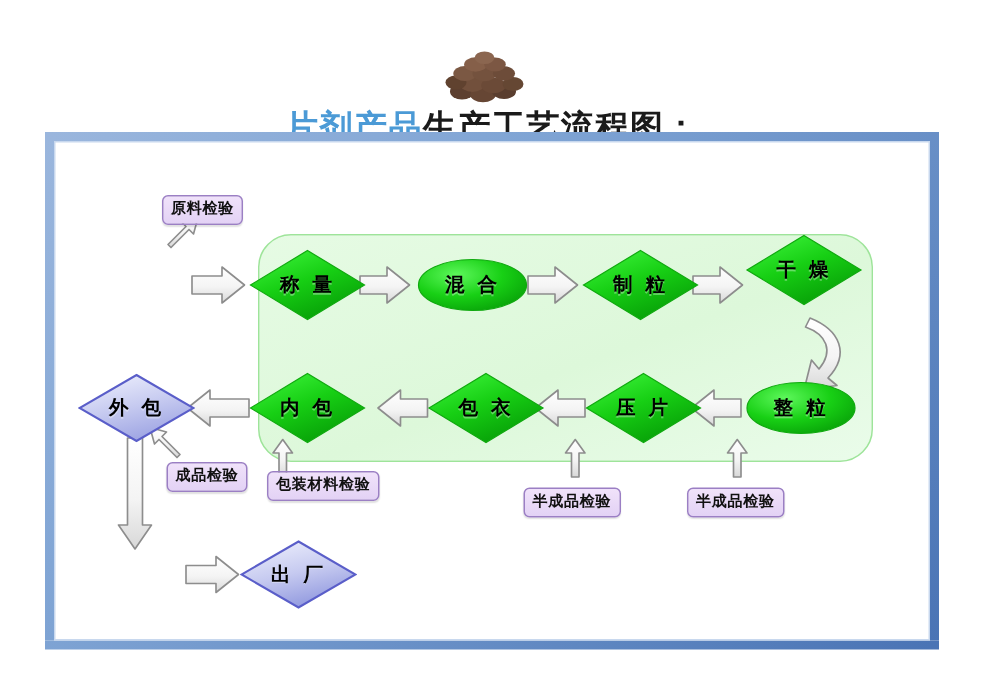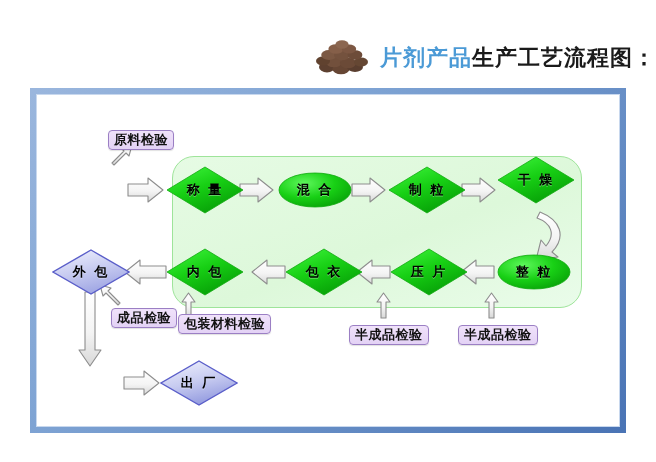--- a/index.html
+++ b/index.html
@@ -8,21 +8,21 @@
     background:#ffffff;
     font-family:"DejaVu Sans","Liberation Sans",sans-serif;
     overflow:hidden;
     position:relative;
   }
   #root{position:absolute;inset:0;}
 
   
   .title-bar{
     position:absolute;left:0;top:34px;width:656px;height:48px;
-    display:flex;align-items:center;justify-content:flex-end;
+    display:flex;align-items:center;justify-content:space-between;flex-direction:column;
   }
   .tablet-pile{position:relative;width:58px;height:36px;margin-right:8px;}
   .tablet-pile svg{display:block;}
   .title-text{
     font-size:22px;font-weight:bold;letter-spacing:1px;white-space:nowrap;
     font-family:"DejaVu Sans","Liberation Sans",sans-serif;
   }
   .t-blue{color:#4b9ad6;}
   .t-black{color:#1a1a1a;}
 
@@ -56,21 +56,21 @@
   }
   .node svg{position:absolute;left:0;top:0;}
 
   
   .tag{
     position:absolute;
     background:linear-gradient(180deg,#f0e2fa 0%,#e3d2f5 100%);
     border:1px solid #9b7fc4;
     border-radius:4px;
     padding:2px 5px;
-    font-size:13px;font-weight:bold;color:#111;
+    font-size:10px;font-weight:bold;color:#111;
     letter-spacing:.5px;white-space:nowrap;
     line-height:14px;
     box-shadow:0 1px 1px rgba(0,0,0,.12);
   }
 
   
   .arrows{position:absolute;left:0;top:0;width:656px;height:462px;pointer-events:none;}
 </style>
 </head>
 <body>

